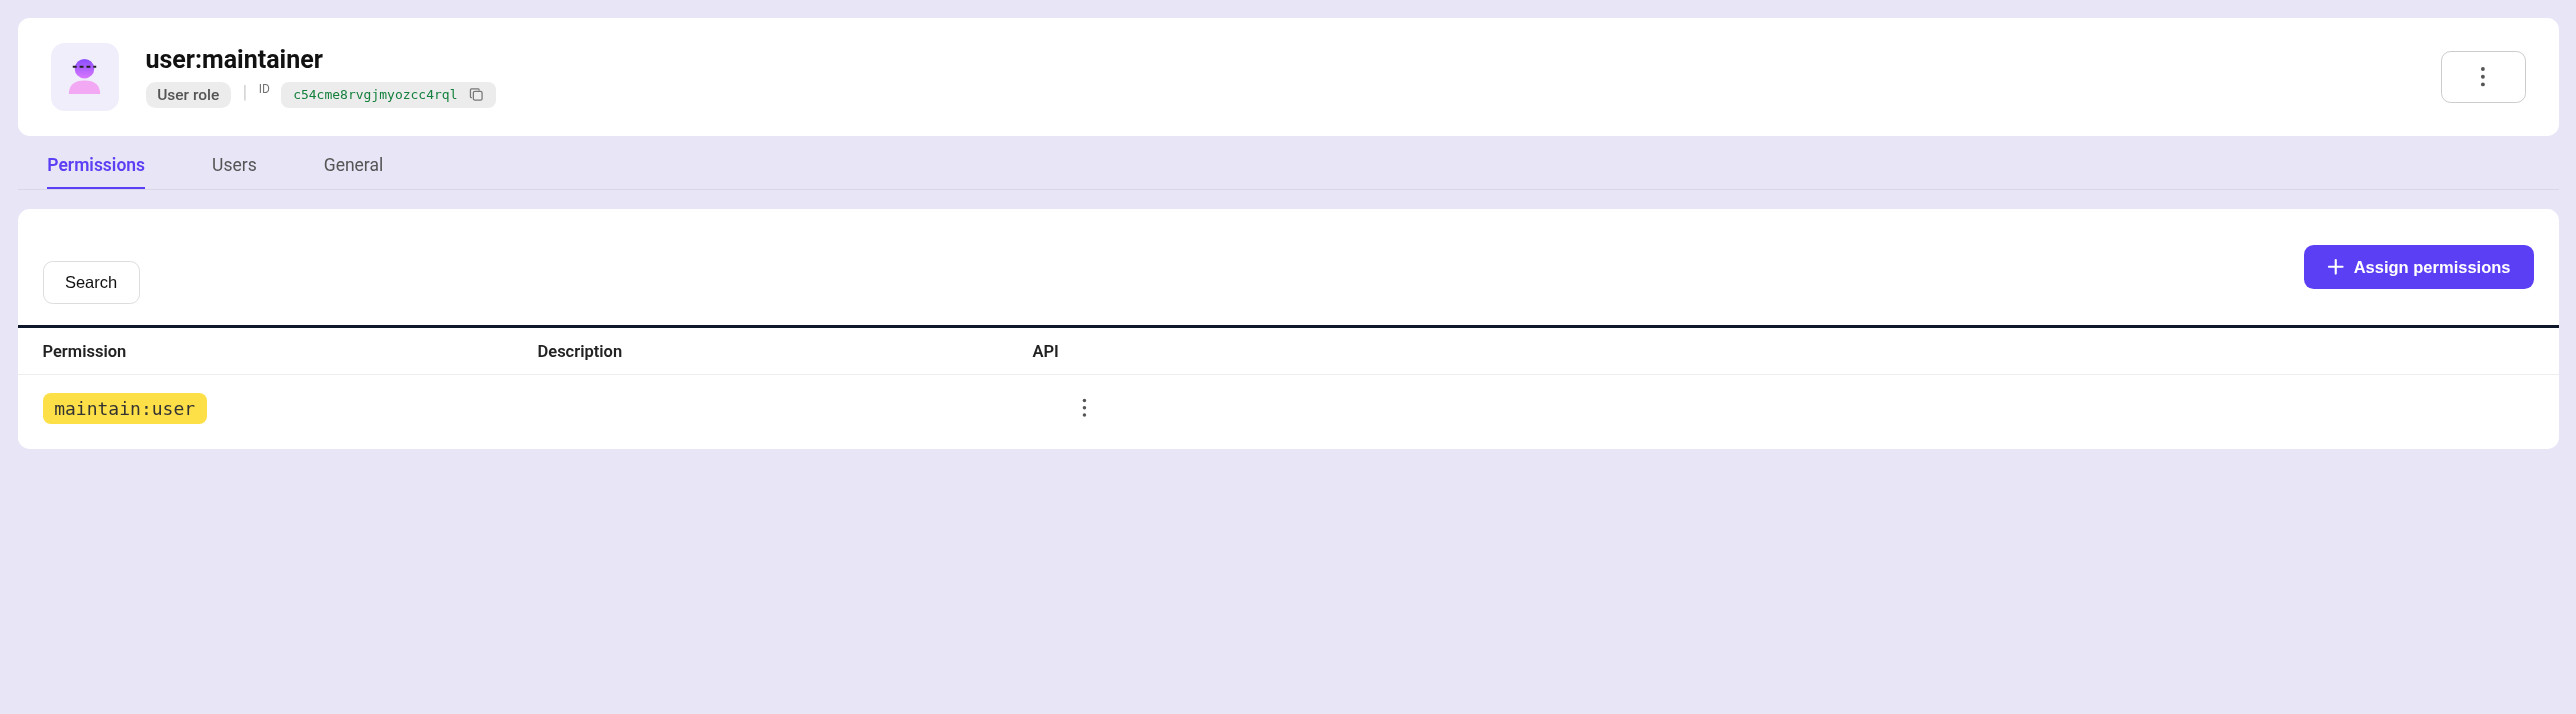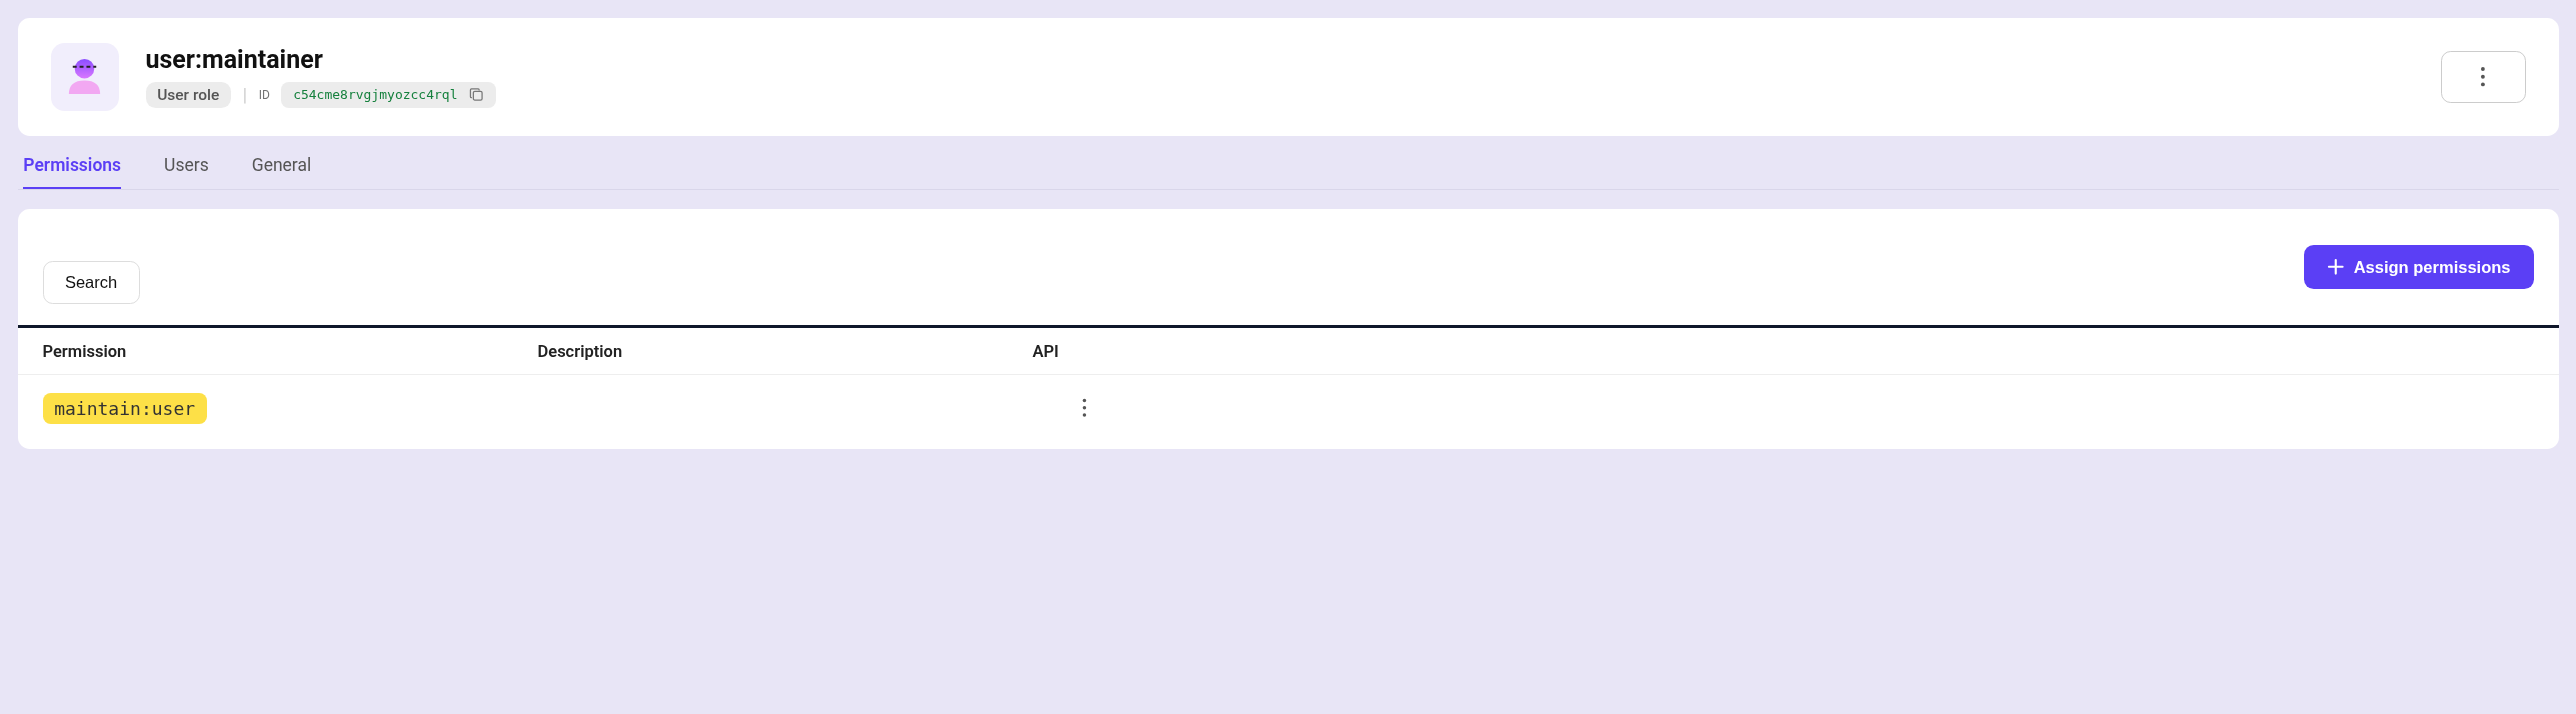--- a/index.html
+++ b/index.html
@@ -45,21 +45,20 @@
       flex-direction: column;
       gap: 7.8px;
     }
     .page-title {
       font-size: 25px;
       font-weight: 700;
       color: #111;
     }
     .meta-row {
       display: flex;
-      align-items: center;
       gap: 11.7px;
     }
     .badge {
       background: #ececec;
       color: #555;
       font-size: 15.5px;
       padding: 3.9px 11.7px;
       border-radius: 9.7px;
       font-weight: 500;
     }
@@ -109,20 +108,21 @@
       gap: 43px;
       padding: 19.4px 5.8px 0 5.8px;
       border-bottom: 1px solid #d9d6ea;
     }
     .tab {
       padding-bottom: 11.7px;
       font-size: 17.5px;
       color: #555;
       cursor: pointer;
       border-bottom: 2.9px solid transparent;
+      margin-left: 24px;
     }
     .tab.active {
       color: #5b3ff5;
       font-weight: 600;
       border-bottom-color: #5b3ff5;
     }
     .content-card {
       background: #fff;
       border-radius: 11.7px;
       margin-top: 19.4px;

